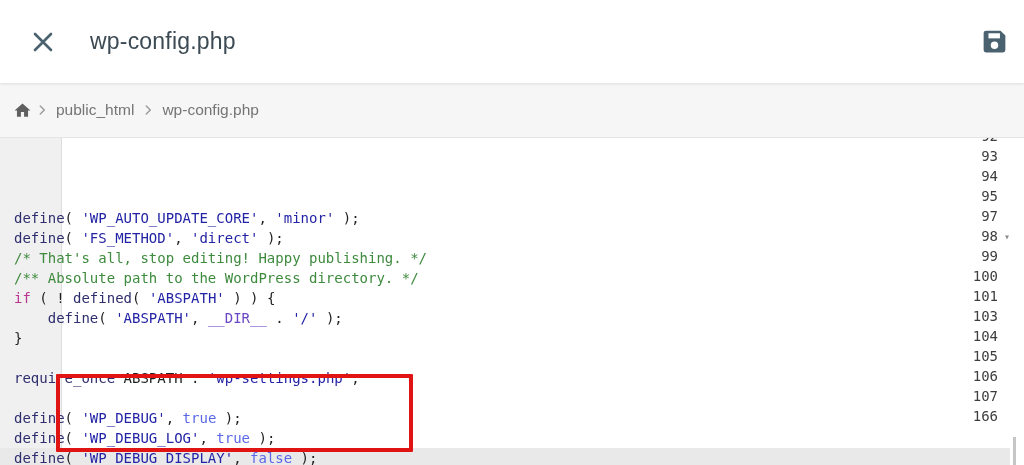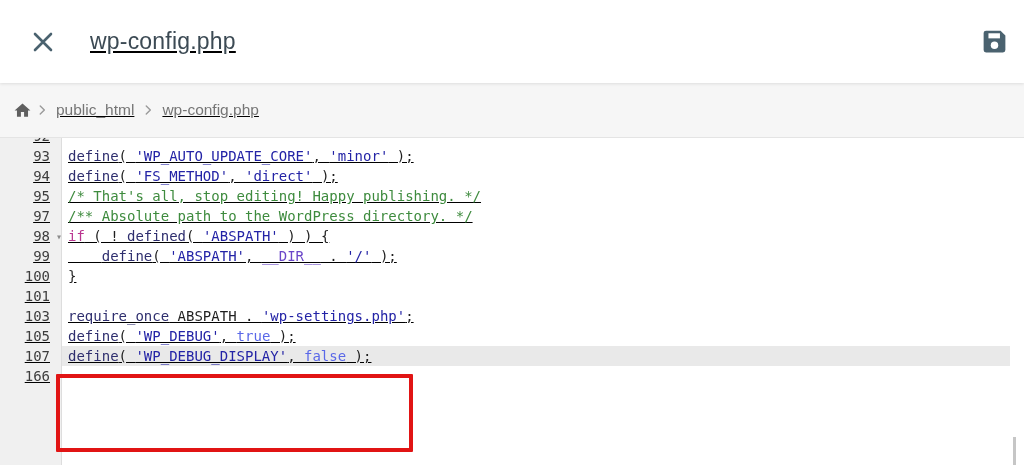--- a/index.html
+++ b/index.html
@@ -1,19 +1,19 @@
 <!DOCTYPE html>
 <html style="--title-text: #3c4a54; --topbar-icon: #4a626f; --breadcrumb-bg: #f6f6f6; --breadcrumb-text: #757575; --breadcrumb-icon: #5f5f5f; --gutter-bg: #f0f0f0; --gutter-border: #dddddd; --gutter-text: #3d3d3d; --code-default: #1f1f1f; --fn: #2e2e6e; --str: #2323a6; --atom: #5a68e8; --kw: #b9348f; --var2: #6a46c8; --com: #3e8b3e; --active-line-bg: #e9e9e9; --highlight-box: #e11414; --scrollbar: #c6c6c6;"><head>
 <meta charset="utf-8">
 <style>
   * { margin:0; padding:0; box-sizing:border-box; }
   html,body { background:#fff; }
   .page {
     position:relative; width:1024px; height:465px; overflow:hidden;
-    background:#f0abfc; font-family:"Liberation Sans", sans-serif;text-decoration:underline;
+    background:#f0abfc; font-family:"Liberation Sans", sans-serif;
   }
 
   
   .topbar {
     position:relative; height:83px; background:#fff;
     display:flex; align-items:center; z-index:3;
     box-shadow:0 1px 3px rgba(0,0,0,.10);
   }
   .close-btn {
     width:26px; height:26px; margin-left:30px; cursor:pointer;
@@ -42,30 +42,30 @@
   
   .editor {
     position:relative; height:327px; background:#fff; overflow:hidden;
     font-family:"DejaVu Sans Mono", monospace; font-size:14px;
   }
   .gutter-bg {
     position:absolute; left:0; top:0; bottom:0; width:62px;
     background:var(--gutter-bg,#f0f0f0); border-right:1px solid var(--gutter-border,#ddd);
   }
   .rows { position:relative; margin-top:-12px; padding-right:14px; }
-  .row { display:flex; height:20px; line-height:20px; }
+  .row { display:flex; height:20px; line-height:20px;flex-direction:column; }
   .gut {
     position:relative; flex:0 0 62px; text-align:right; padding-right:12px;
     color:var(--gutter-text,#3d3d3d);
   }
   .fold {
     position:absolute; right:0px; top:1px; font-size:10px; color:#8b8b8b;
   }
   .code {
-    flex:1; white-space:pre; padding-left:6px; color:var(--code-default,#1f1f1f);
+    flex:1; white-space:pre; padding-left:14px; color:var(--code-default,#1f1f1f);
   }
   .row.active .code { background:var(--active-line-bg,#e9e9e9); }
 
   .tk-p    { color:var(--code-default,#1f1f1f); }
   .tk-fn   { color:var(--fn,#2e2e6e); }
   .tk-str  { color:var(--str,#2323a6); }
   .tk-atom { color:var(--atom,#5a68e8); }
   .tk-kw   { color:var(--kw,#b9348f); }
   .tk-var2 { color:var(--var2,#6a46c8); }
   .tk-com  { color:var(--com,#3e8b3e); }
@@ -164,22 +164,30 @@
         </div>
         <div class="row">
           <div class="gut">101</div>
           <div class="code"></div>
         </div>
         <div class="row">
           <div class="gut">103</div>
           <div class="code"><span class="tk-fn">require_once</span><span class="tk-p"> ABSPATH . </span><span class="tk-str">'wp-settings.php'</span><span class="tk-p">;</span></div>
         </div>
         <div class="row">
+          <div class="gut">104</div>
+          <div class="code"></div>
+        </div>
+        <div class="row">
           <div class="gut">105</div>
           <div class="code"><span class="tk-fn">define</span><span class="tk-p">( </span><span class="tk-str">'WP_DEBUG'</span><span class="tk-p">, </span><span class="tk-atom">true</span><span class="tk-p"> );</span></div>
+        </div>
+        <div class="row">
+          <div class="gut">106</div>
+          <div class="code"><span class="tk-fn">define</span><span class="tk-p">( </span><span class="tk-str">'WP_DEBUG_LOG'</span><span class="tk-p">, </span><span class="tk-atom">true</span><span class="tk-p"> );</span></div>
         </div>
         <div class="row active">
           <div class="gut">107</div>
           <div class="code"><span class="tk-fn">define</span><span class="tk-p">( </span><span class="tk-str">'WP_DEBUG_DISPLAY'</span><span class="tk-p">, </span><span class="tk-atom">false</span><span class="tk-p"> );</span></div>
         </div>
         <div class="row">
           <div class="gut">166</div>
           <div class="code"></div>
         </div>
       </div>

